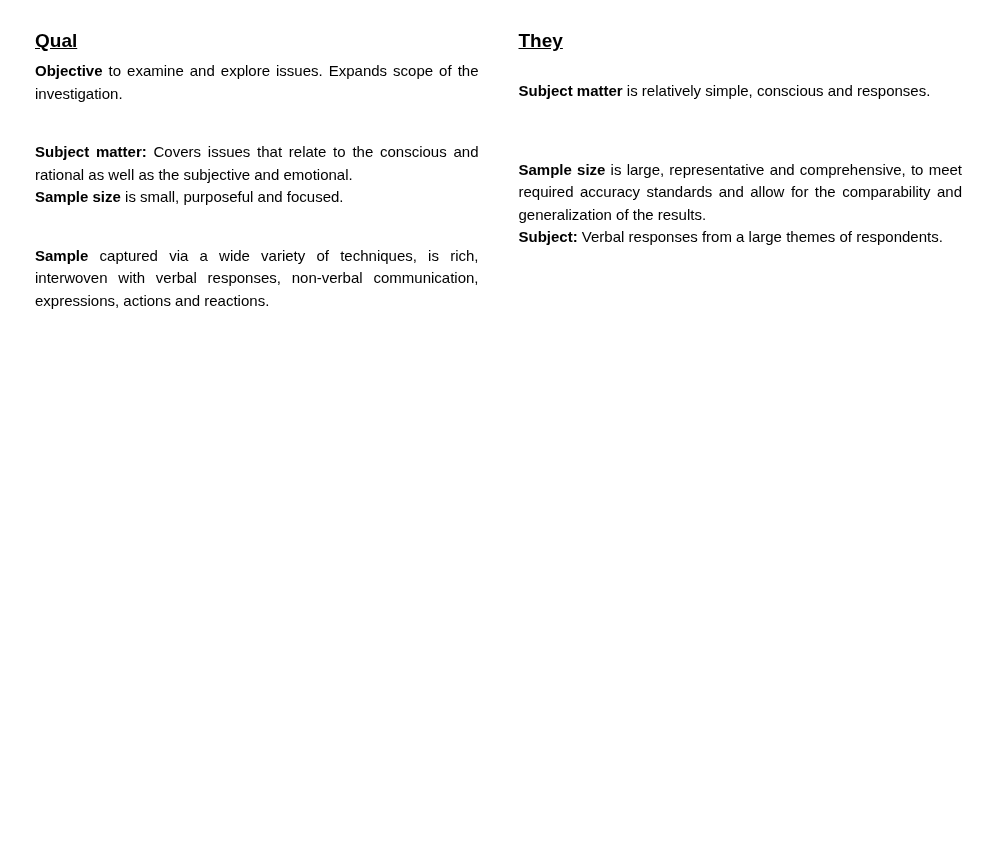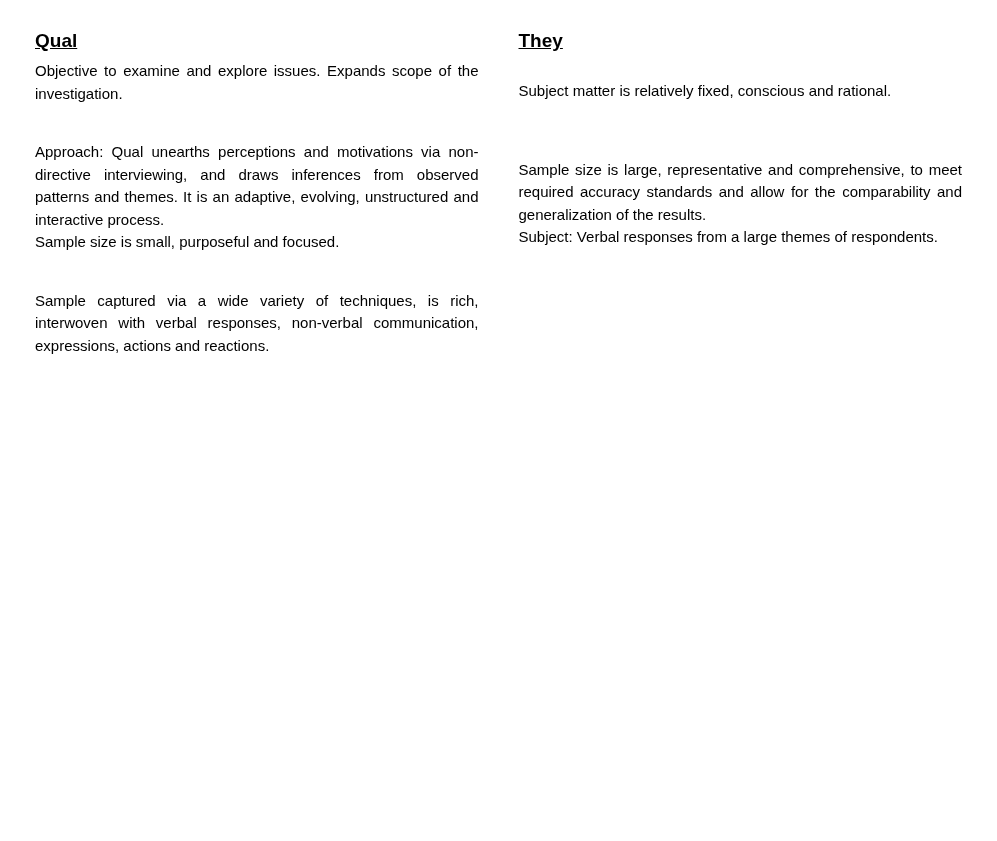--- a/index.html
+++ b/index.html
@@ -42,21 +42,21 @@
       text-align: justify;
       line-height: 1.5;
     }
 
     .section p {
       text-align: justify;
       line-height: 1.5;
     }
 
     strong {
-      font-weight: normal;
+      font-weight: bold;
     }
 
     .spacer {
       height: 20px;
     }
   </style>
 </head>
 <body>
 
 <div class="two-column">
@@ -67,21 +67,21 @@
     <div class="section">
       <p>
         <strong>Objective</strong><span> to examine and explore issues. Expands scope of the investigation.</span>
       </p>
     </div>
 
     <div class="spacer"></div>
 
     <div class="section">
       <p>
-        <strong>Approach:</strong><span> Qual unearths perceptions and motivations via non-directive interviewing, and draws inferences from observed patterns and themes. It is an adaptive, evolving, unstructured and interactive process.</span>
+        <strong>Subject matter:</strong><span> Covers issues that relate to the conscious and rational as well as the subjective and emotional.</span>
       </p>
       <p>
         <strong>Sample size</strong><span> is small, purposeful and focused.</span>
       </p>
     </div>
 
     <div class="spacer"></div>
 
     <div class="section">
       <p>
@@ -91,21 +91,21 @@
   </div>
 
   <div class="column">
     <span class="col-heading">They</span>
 
 
     <div class="spacer"></div>
 
     <div class="section">
       <p>
-        <strong>Subject matter</strong><span> is relatively fixed, conscious and rational.</span>
+        <strong>Subject matter</strong><span> is relatively simple, conscious and responses.</span>
       </p>
     </div>
 
     <div class="spacer"></div>
 
 
     <div class="spacer"></div>
 
     <div class="section">
       <p>

